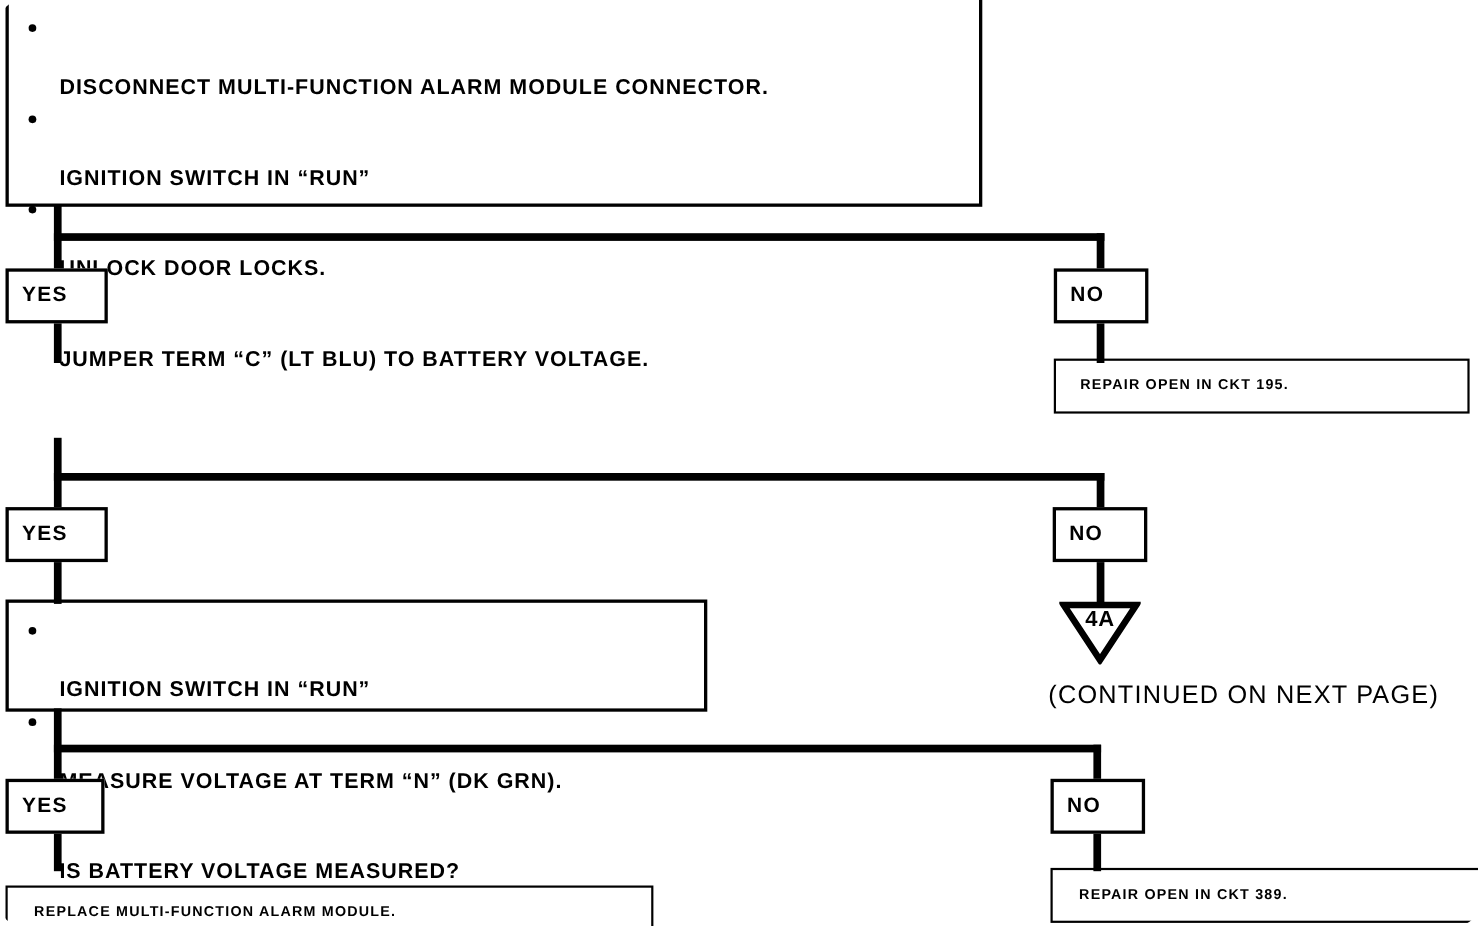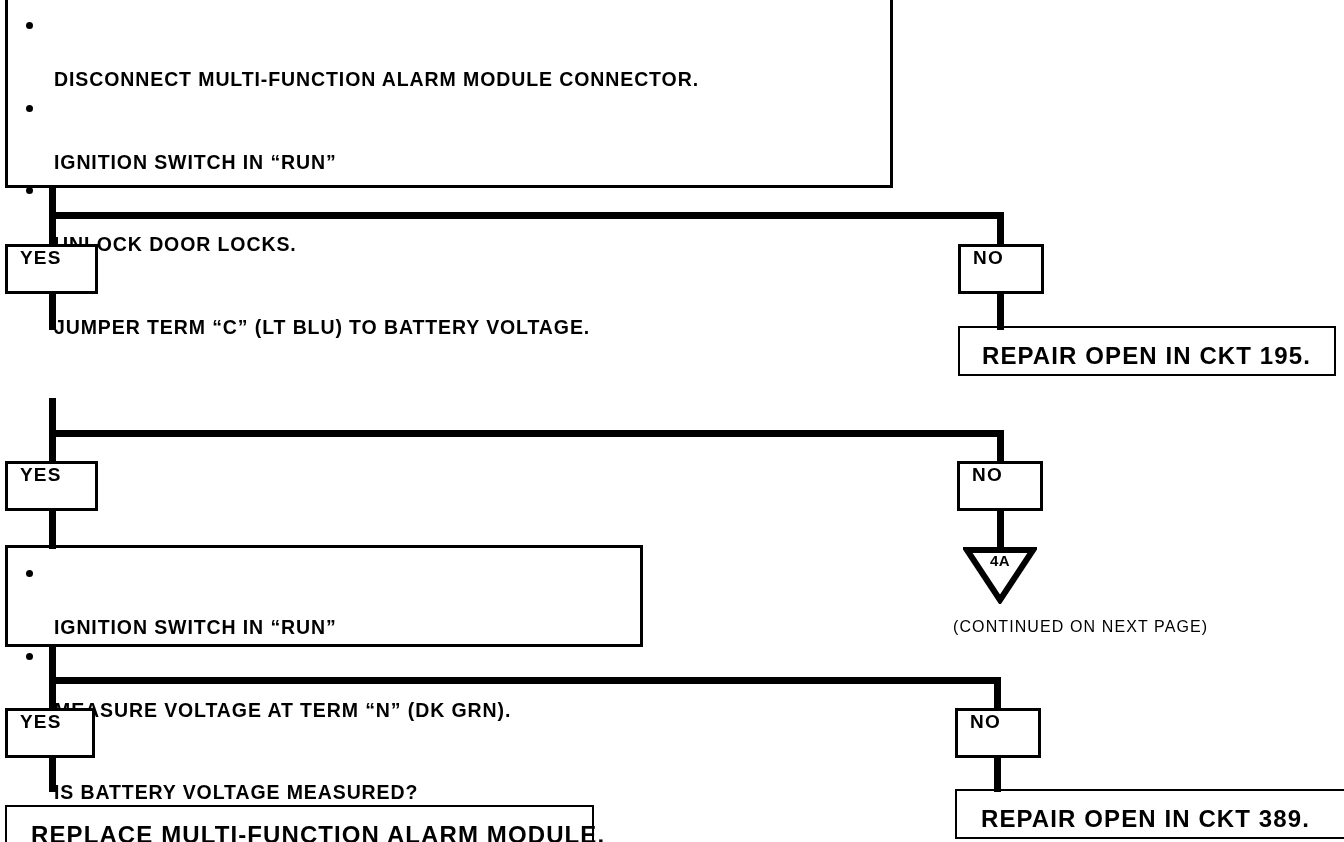--- a/index.html
+++ b/index.html
@@ -7,20 +7,21 @@
     padding: 0;
     background: #ffffff;
   }
   #page {
     position: relative;
     width: 1344px;
     height: 842px;
     background: #ffffff;
     font-family: "Liberation Sans", sans-serif;
     overflow: hidden;
+    border-radius: 20px;
   }
 
   
   .box {
     position: absolute;
     box-sizing: border-box;
     border: 3px solid #000000;
     background: #ffffff;
   }
   .box.thin { border-width: 2px; }
@@ -49,35 +50,35 @@
     top: 11px;
     width: 7px;
     height: 7px;
     border-radius: 50%;
     background: #000000;
   }
 
   
   .box-text {
     position: absolute;
-    font-size: 24px;
+    font-size: 13px;
     letter-spacing: 1.1px;
     font-weight: bold;
     color: #000000;
     white-space: nowrap;
   }
 
   
   .yn {
     position: absolute;
     box-sizing: border-box;
     border: 3px solid #000000;
     background: #ffffff;
     display: flex;
-    align-items: flex-start;
+    align-items: center;
     font-size: 19px;
     letter-spacing: 1.2px;
     font-weight: bold;
     color: #000000;
     padding-left: 12px;
     z-index: 3;
   }
 
   
   .vline {
@@ -100,30 +101,30 @@
     height: 58px;
     z-index: 2;
   }
   .tri-wrap svg { display: block; }
   .tri-label {
     position: absolute;
     left: 0;
     top: 6px;
     width: 74px;
     text-align: center;
-    font-size: 15px;
+    font-size: 20px;
     font-weight: bold;
     letter-spacing: 0.5px;
     color: #000000;
   }
 
   
   .note {
     position: absolute;
-    font-size: 16px;
+    font-size: 23px;
     letter-spacing: 1.1px;
     font-weight: normal;
     color: #000000;
     white-space: nowrap;
   }
 </style>
 </head>
 <body>
 
 <div id="page">

